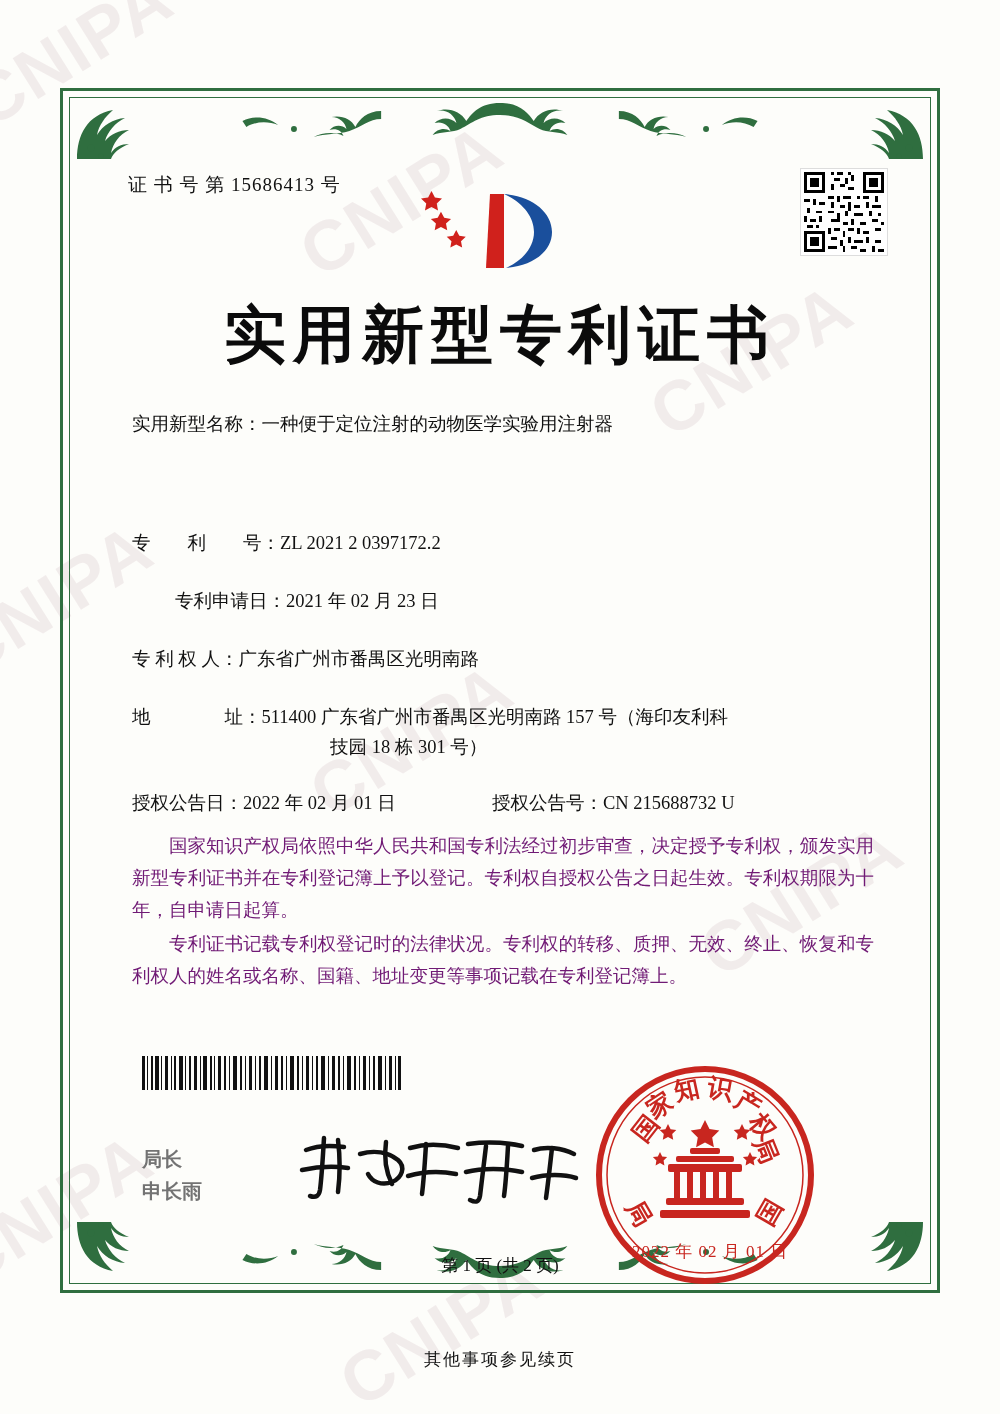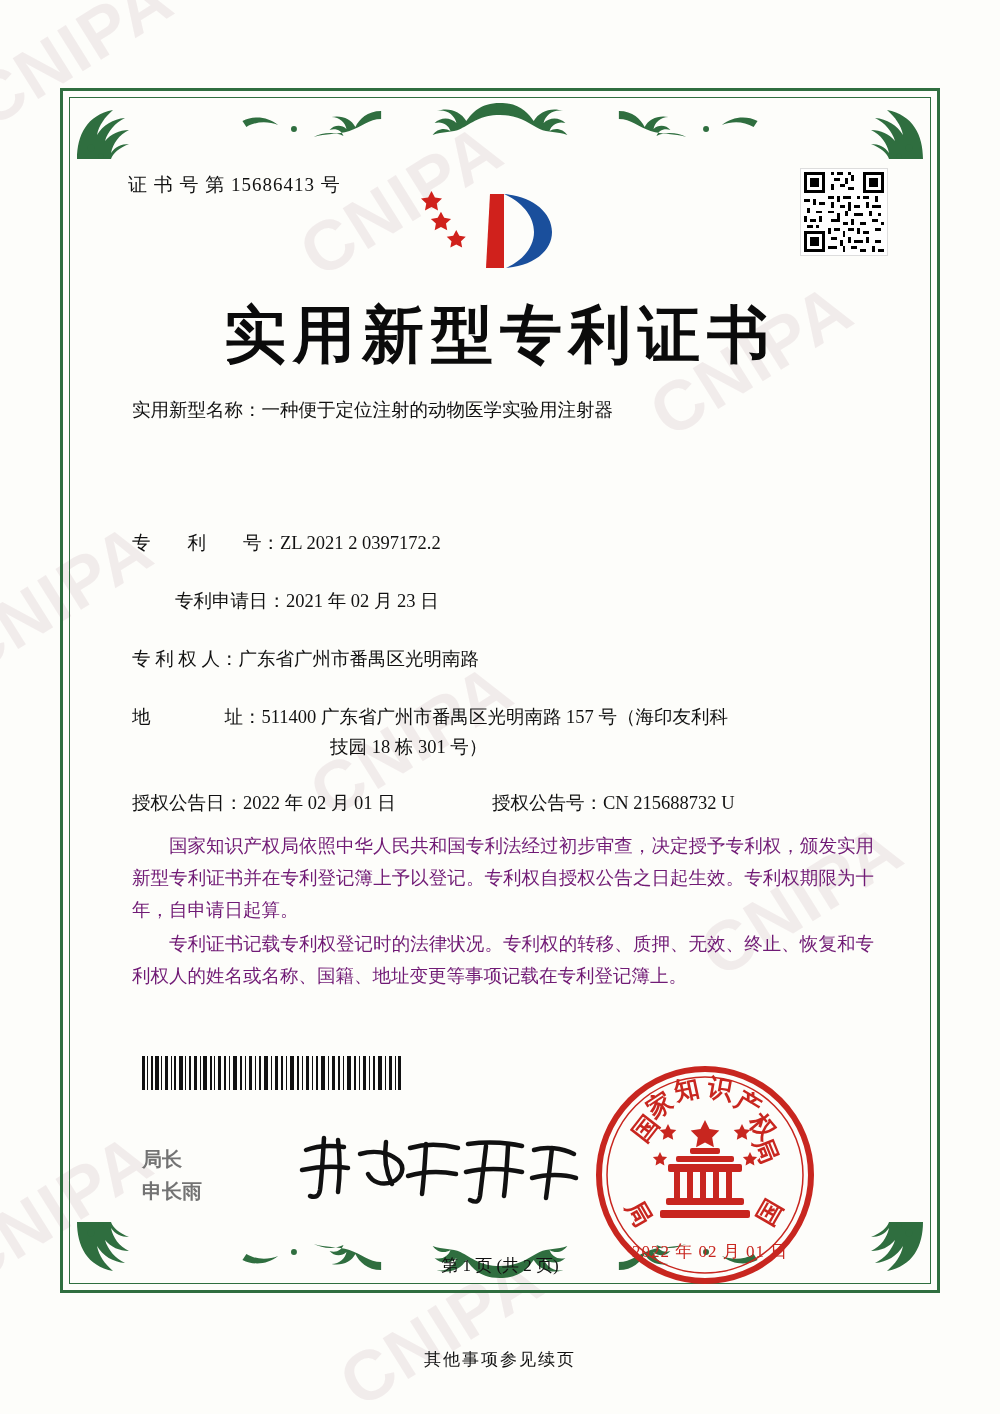--- a/index.html
+++ b/index.html
@@ -393,21 +393,21 @@
             <rect x="17" y="26" width="2" height="1"></rect>
             <rect x="20" y="27" width="2" height="1"></rect>
             <rect x="24" y="26" width="1" height="2"></rect>
             <rect x="26" y="27" width="2" height="1"></rect>
         </g>
       </svg>
     </div>
 
     <div id="title">实用新型专利证书</div>
 
-    <div class="field" style="top:307px;">
+    <div class="field" style="top:323px;font-family:Liberation Mono, monospace;">
       <span class="label">实用新型名称：</span><span class="value">一种便于定位注射的动物医学实验用注射器</span>
     </div>
 
 
     <div class="field" style="top:440px;">
       <span class="label">专　　利　　号：</span><span class="value">ZL 2021 2 0397172.2</span>
     </div>
 
     <div class="field" style="top:498px;margin-left:43px;">
       <span class="label">专利申请日：</span><span class="value">2021 年 02 月 23 日</span>

